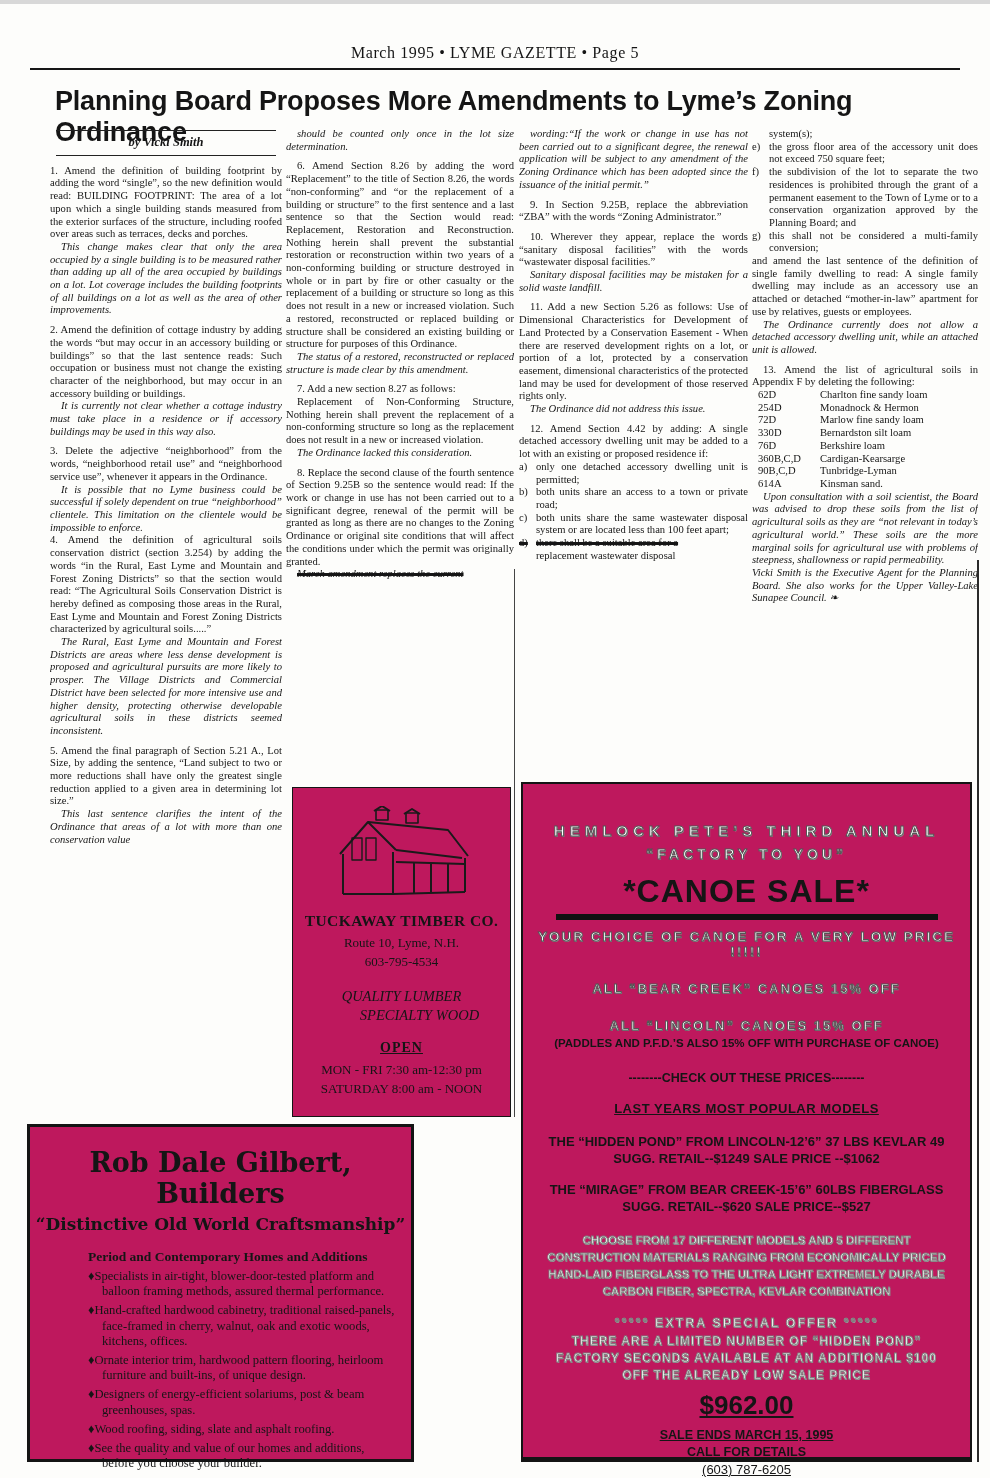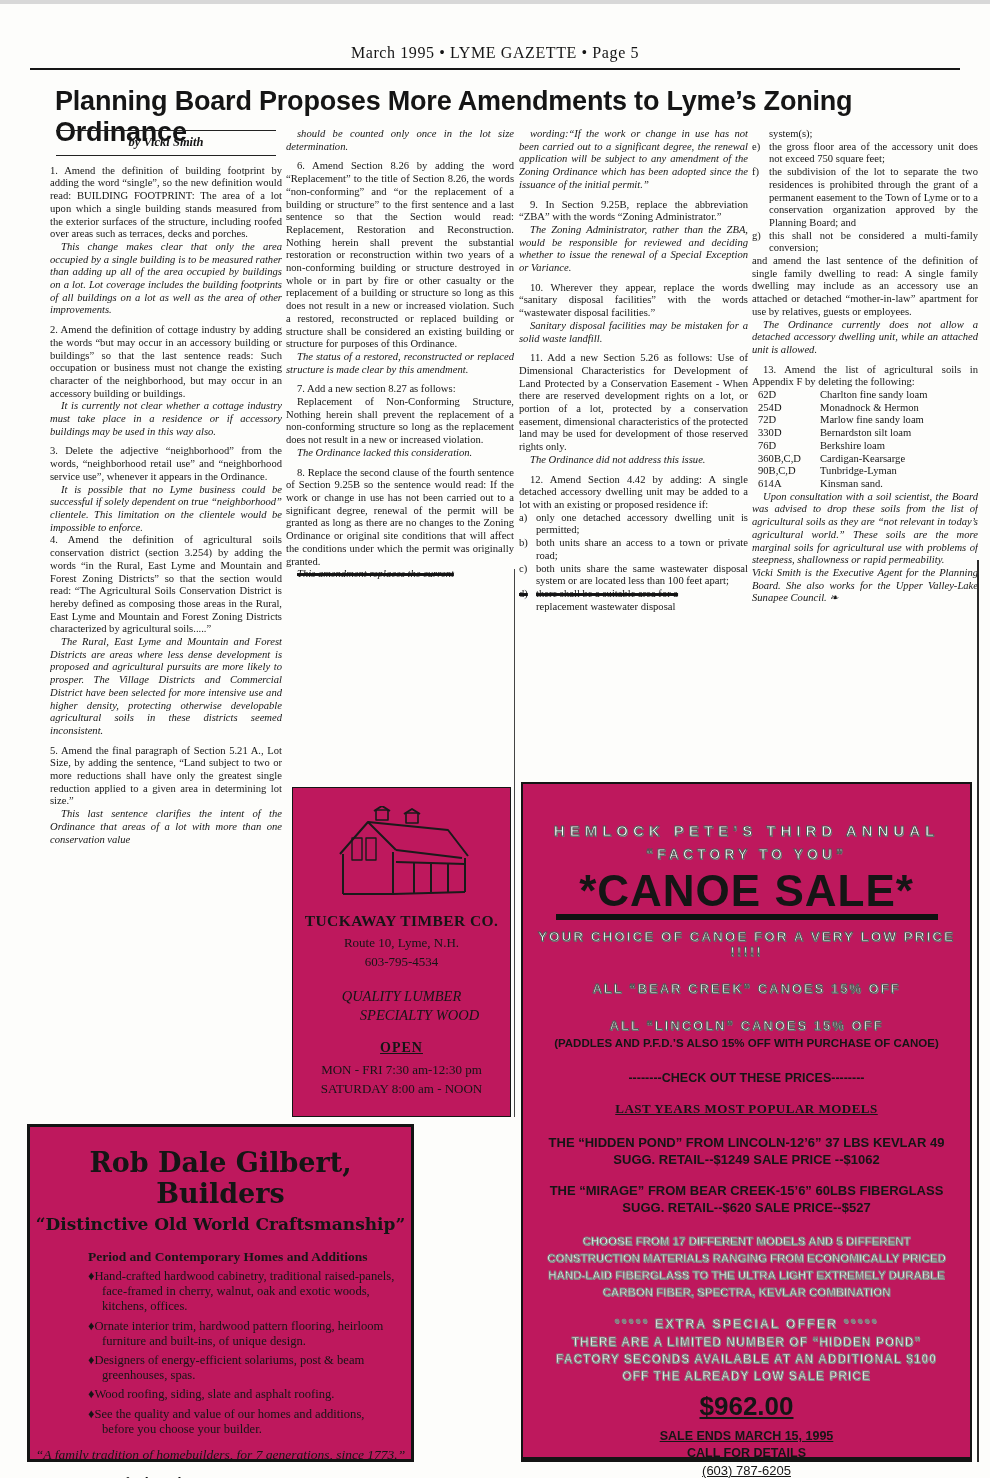--- a/index.html
+++ b/index.html
@@ -64,28 +64,28 @@
 
   .hemlock  { left:521px; top:778px; width:451px; height:680px; border:2px solid #141414;
               border-bottom-width:5px; text-align:center;
               font-family:"Liberation Sans","DejaVu Sans",sans-serif; }
   .ol  { color:#fff; font-weight:bold; -webkit-text-stroke:1px #555;
          text-shadow:0.6px 0.6px 0 #888; }
   .ol2 { color:#fdfdfb; font-weight:bold; -webkit-text-stroke:0.9px #7e7e7e;
          text-shadow:0.6px 0.6px 0 #9a9a9a; }
   .h-line1 { font-size:15px; letter-spacing:5px; margin-top:38px; }
   .h-line2 { font-size:14px; letter-spacing:4px; margin-top:7px; }
-  .h-title { font-size:44px; font-weight:bold; letter-spacing:1px; margin-top:6px; line-height:46px;text-align:center; }
+  .h-title { font-size:32px; font-weight:bold; letter-spacing:1px; margin-top:6px; line-height:46px;text-align:center; }
   .h-bar   { height:6px; background:#111; width:382px; margin:0 auto; }
   .h-line3 { font-size:13.5px; letter-spacing:2px; margin-top:9px; }
   .h-line4 { font-size:13px; letter-spacing:2px; margin-top:22px; }
   .h-line5 { font-size:13px; letter-spacing:2px; margin-top:22px; }
   .h-line6 { font-size:11.5px; font-weight:bold; margin-top:4px; }
   .h-check { font-size:12.5px; font-weight:bold; margin-top:22px; }
-  .h-pop   { font-size:13px; font-weight:bold; text-decoration:underline; margin-top:16px; letter-spacing:0.5px;font-family:Liberation Serif, serif; }
+  .h-pop   { font-size:13px; font-weight:bold; text-decoration:underline; margin-top:16px; letter-spacing:0.5px; }
   .h-m1a   { font-size:13px; font-weight:bold; margin-top:18px; }
   .h-mb    { font-size:13px; font-weight:bold; margin-top:2px; }
   .h-m2a   { font-size:13px; font-weight:bold; margin-top:16px; }
   .h-choose{ font-size:11.5px; line-height:17px; margin:18px 12px 0; }
   .h-off1  { font-size:12.5px; letter-spacing:2px; margin-top:16px; }
   .h-off2  { font-size:12px; line-height:17px; letter-spacing:1px; margin:3px 18px 0; }
   .h-price { font-size:26px; font-weight:bold; text-decoration:underline; margin-top:6px; }
   .h-sale  { font-size:12.5px; font-weight:bold; text-decoration:underline; margin-top:7px; }
   .h-call  { font-size:12.5px; font-weight:bold; text-decoration:underline; margin-top:3px; }
   .h-phone { font-size:13px; font-weight:normal; text-decoration:underline; margin-top:3px; }
@@ -114,27 +114,26 @@
   </div>
 
   <div class="col col2">
     <p class="ital">should be counted only once in the lot size determination.</p>
     <p class="sp ind">6. Amend Section 8.26 by adding the word “Replacement” to the title of Section 8.26, the words “non-conforming” and “or the replacement of a building or structure” to the first sentence and a last sentence so that the Section would read: Replacement, Restoration and Reconstruction. Nothing herein shall prevent the substantial restoration or reconstruction within two years of a non-conforming building or structure destroyed in whole or in part by fire or other casualty or the replacement of a building or structure so long as this does not result in a new or increased violation. Such a restored, reconstructed or replaced building or structure shall be considered an existing building or structure for purposes of this Ordinance.</p>
     <p class="ital">The status of a restored, reconstructed or replaced structure is made clear by this amendment.</p>
     <p class="sp ind">7.  Add a new section 8.27 as follows:</p>
     <p class="ind">Replacement of Non-Conforming Structure,  Nothing herein shall prevent the replacement of a non-conforming structure so long as the replacement does not result in a new or increased violation.</p>
     <p class="ital">The Ordinance lacked this consideration.</p>
     <p class="sp ind">8. Replace the second clause of the fourth sentence of Section 9.25B so the sentence would read: If the work or change in use has not been carried out to a significant degree, renewal of the permit will be granted as long as there are no changes to the Zoning Ordinance or original site conditions that will affect the conditions under which the permit was originally granted.</p>
-    <p class="ital struck">This amendment replaces the current</p>
+    <p class="ital struck">March amendment replaces the current</p>
   </div>
 
   <div class="col col3">
     <p class="ital">wording:“If the work or change in use has not been carried out to a significant degree, the renewal application will be subject to any amendment of the Zoning Ordinance which has been adopted since the issuance of the initial permit.”</p>
     <p class="sp ind">9. In Section 9.25B, replace the abbreviation “ZBA” with the words “Zoning Administrator.”</p>
-    <p class="ital">The Zoning Administrator, rather than the ZBA, would be responsible for reviewed and deciding whether to issue the renewal of a Special Exception or Variance.</p>
     <p class="sp ind">10. Wherever they appear, replace the words “sanitary disposal facilities” with the words “wastewater disposal facilities.”</p>
     <p class="ital">Sanitary disposal facilities may be mistaken for a solid waste landfill.</p>
     <p class="sp ind">11. Add a new Section 5.26 as follows:  Use of Dimensional Characteristics for Development of Land Protected by a Conservation Easement - When there are reserved development rights on a lot, or portion of a lot, protected by a conservation easement, dimensional characteristics of the protected land may be used for development of those reserved rights only.</p>
     <p class="ital">The Ordinance did not address this issue.</p>
     <p class="sp ind">12. Amend Section 4.42 by adding: A single detached accessory dwelling unit may be added to a lot with an existing or proposed residence if:</p>
     <div class="hang"><span class="lbl">a)</span><span>only one detached accessory dwelling unit is permitted;</span></div>
     <div class="hang"><span class="lbl">b)</span><span>both units share an access to a town or private road;</span></div>
     <div class="hang"><span class="lbl">c)</span><span>both units share the same wastewater disposal system or are located less than 100 feet apart;</span></div>
     <div class="hang struck"><span class="lbl">d)</span><span>there shall be a suitable area for a</span></div>
     <div class="hang"><span class="lbl"></span><span>replacement  wastewater  disposal</span></div>
@@ -241,20 +240,21 @@
     <div class="h-call">CALL FOR DETAILS</div>
     <div class="h-phone">(603)  787-6205</div>
 
   </div>
 
   <div class="ad gilbert">
     <div class="g-name">Rob Dale Gilbert, Builders</div>
     <div class="g-tag">“Distinctive Old World Craftsmanship”</div>
     <div class="g-head">Period and Contemporary Homes and Additions</div>
     <ul class="g-bullets">
+      <li><span class="bullet-icon">♦</span><span>Specialists in air-tight, blower-door-tested platform and balloon framing methods, assured thermal performance.</span></li>
       <li><span class="bullet-icon">♦</span><span>Hand-crafted hardwood cabinetry, traditional raised-panels, face-framed in cherry, walnut, oak and exotic woods, kitchens, offices.</span></li>
       <li><span class="bullet-icon">♦</span><span>Ornate interior trim, hardwood pattern flooring, heirloom furniture and built-ins, of unique design.</span></li>
       <li><span class="bullet-icon">♦</span><span>Designers of energy-efficient solariums, post &amp; beam greenhouses, spas.</span></li>
       <li><span class="bullet-icon">♦</span><span>Wood roofing, siding, slate and asphalt roofing.</span></li>
       <li><span class="bullet-icon">♦</span><span>See the quality and value of our homes and additions, before you choose your builder.</span></li>
     </ul>
     <div class="g-quote">“A family tradition of homebuilders, for 7 generations, since 1773.”</div>
     <div class="g-footer">186 Orford Road  •  Lyme, N.H.  03768  •  795-4925</div>
   </div>
 

